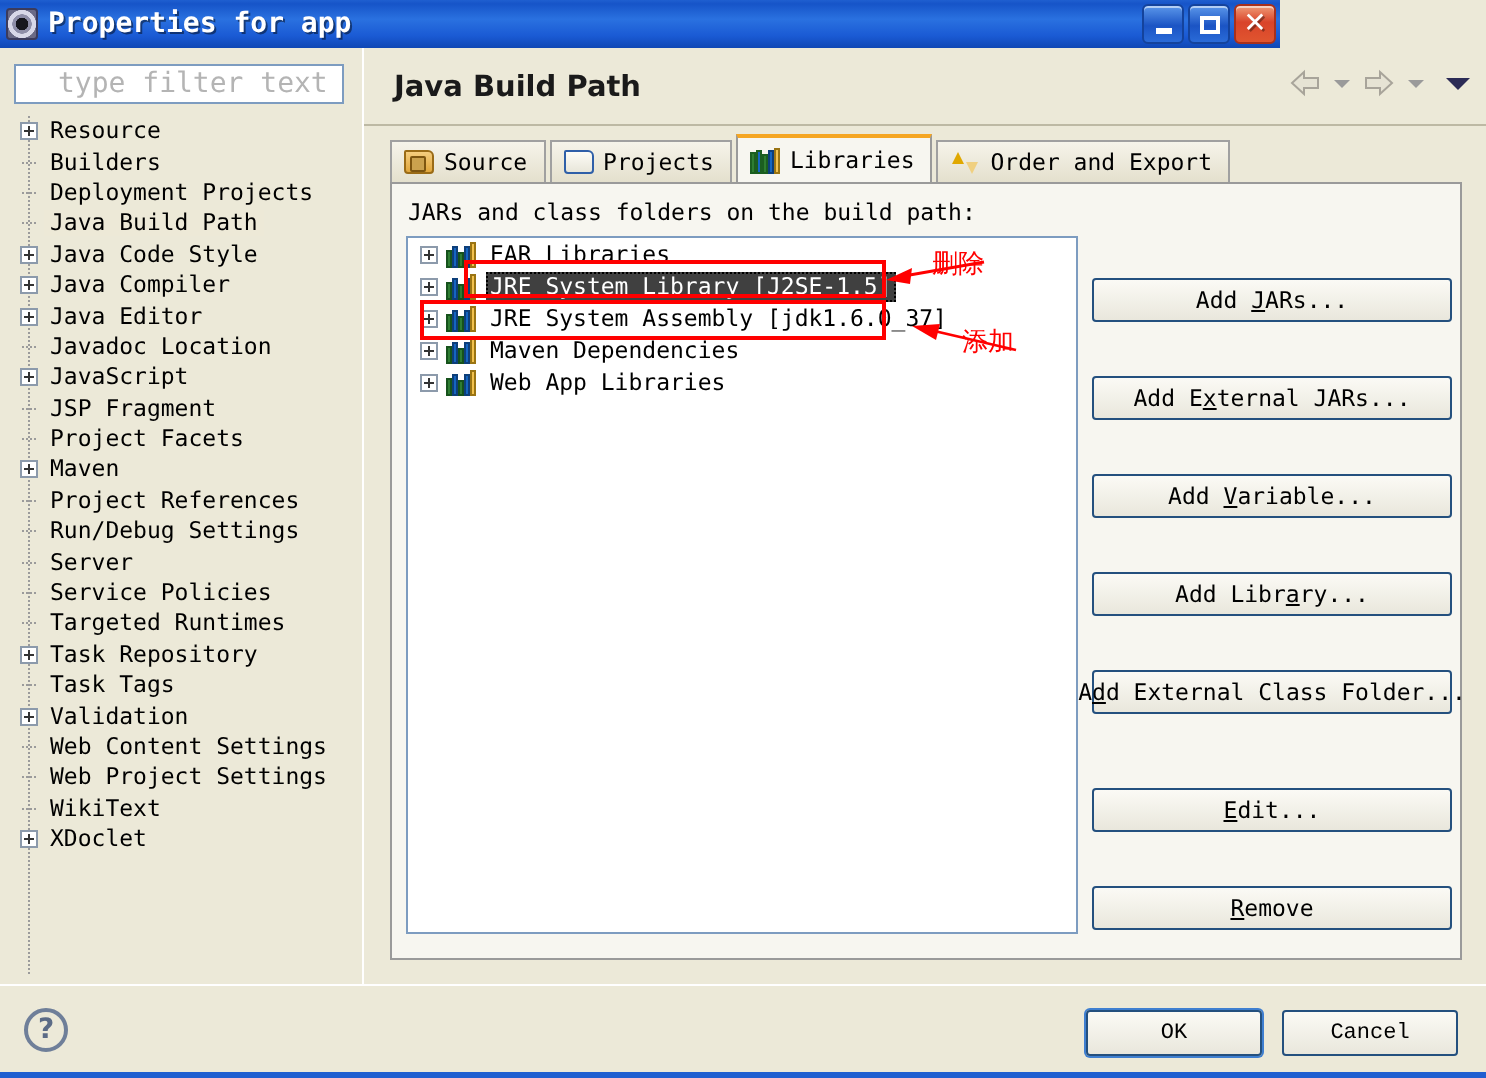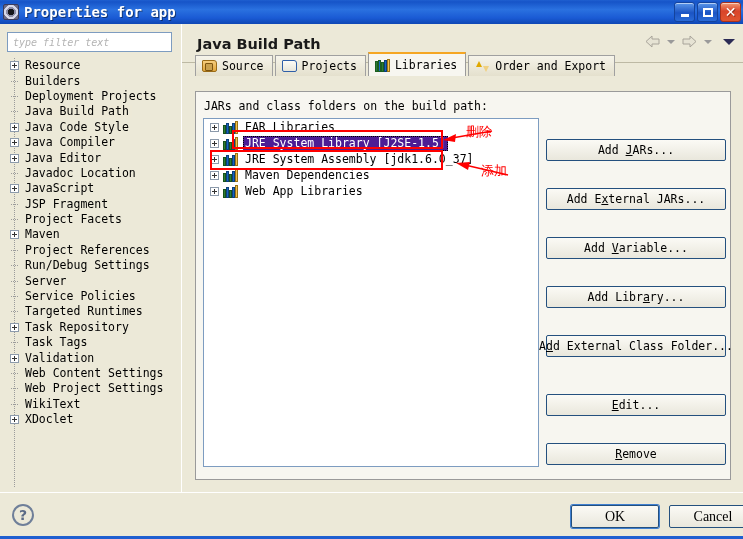--- a/index.html
+++ b/index.html
@@ -12,21 +12,21 @@
   #app {
     position: relative;
     width: 743px; height: 539px;
     background: #ece9d8;
     box-sizing: border-box;
   }
 
   
   .titlebar {
     position: absolute; left: 0; top: 0;
-    width: 743px; height: 24px;
+    width: 640px; height: 24px;
     background: linear-gradient(180deg,#1f5fd0 0%,#1654c8 8%,#2a71e0 40%,#1a5ad4 75%,#0f47b4 100%);
     display: flex; align-items: center;
     border-bottom: 1px solid #0a3d9e;
   }
   .tb-icon {
     width: 16px; height: 16px; margin-left: 3px; margin-right: 5px;
     border-radius: 2px;
     background: radial-gradient(circle at 50% 50%, #16161c 0 31%, #8e8ea8 33% 48%, #d8d8e8 50% 70%, #6a6a86 72% 100%);
     border: 1px solid #3b3b5c;
     box-sizing: border-box;
@@ -74,24 +74,23 @@
     position: absolute; left: 7px; top: 8px;
     width: 165px; height: 20px;
     background: #ffffff;
     border: 1px solid #7d9cc0;
     box-sizing: border-box;
     display: flex; align-items: center;
   }
   .filterbox span {
     color: #b4b4b4;
     font-family: "DejaVu Sans Mono", monospace;
-    font-size: 10px;
-    padding-left: 5px;
-    white-space: nowrap;
-    font-style: italic;
+    font-size: 14px;
+    padding-left: 21px;
+    white-space: nowrap;
   }
   .tree {
     position: absolute; left: 0; top: 34px;
     width: 181px; height: 430px;
     overflow: hidden;
   }
   .tnode {
     position: relative;
     height: 15.4px;
     display: flex; align-items: center;
@@ -172,21 +171,21 @@
   .nav-menu {
     width: 0; height: 0;
     border-left: 6px solid transparent;
     border-right: 6px solid transparent;
     border-top: 6px solid #2b2b55;
     margin-left: 5px;
   }
 
   
   .tabrow {
-    position: absolute; left: 13px; top: 28px;
+    position: absolute; left: 13px; top: 43px;
     display: flex; align-items: flex-end;
     height: 24px;
   }
   .tab {
     height: 21px;
     display: flex; align-items: center;
     padding: 0 8px 0 6px;
     background: linear-gradient(180deg,#f6f4ea,#e4e0cd);
     border: 1px solid #a0a0a0;
     border-bottom: none;
@@ -291,21 +290,21 @@
     border: 1px solid #16521c;
   }
   .ltext {
     font-family: "DejaVu Sans Mono", monospace;
     font-size: 11.5px;
     color: #000;
     line-height: 13px;
     padding: 1px 2px;
   }
   .lrow.sel .ltext {
-    background: #4c1d95;
+    background: #404040;
     color: #ffffff;
     outline: 1px dotted #000;
     outline-offset: -1px;
   }
 
   
   .btncol {
     position: absolute; left: 350px; top: 26px;
     width: 180px;
     display: flex; flex-direction: column;
@@ -367,24 +366,23 @@
     font-size: 14px; font-weight: bold;
   }
   .okbtn, .cancelbtn {
     position: absolute; top: 12px;
     width: 88px; height: 23px;
     background: linear-gradient(180deg,#fbfaf5,#e9e7dc);
     border: 1px solid #24507e;
     border-radius: 2px;
     box-sizing: border-box;
     display: flex; align-items: center; justify-content: center;
-    font-family: Liberation Serif, serif;
-    font-size: 14px;
+    font-family: Liberation Mono, monospace;
+    font-size: 11px;
     color: #000;
-    margin-left: 28px;
   }
   .okbtn { left: 543px; box-shadow: 0 0 0 1px #3f7fd0; }
   .cancelbtn { left: 641px; }
   .bluefoot {
     position: absolute; left: 0; top: 536px;
     width: 743px; height: 3px;
     background: #1f5fd0;
   }
 </style>
 </head>

